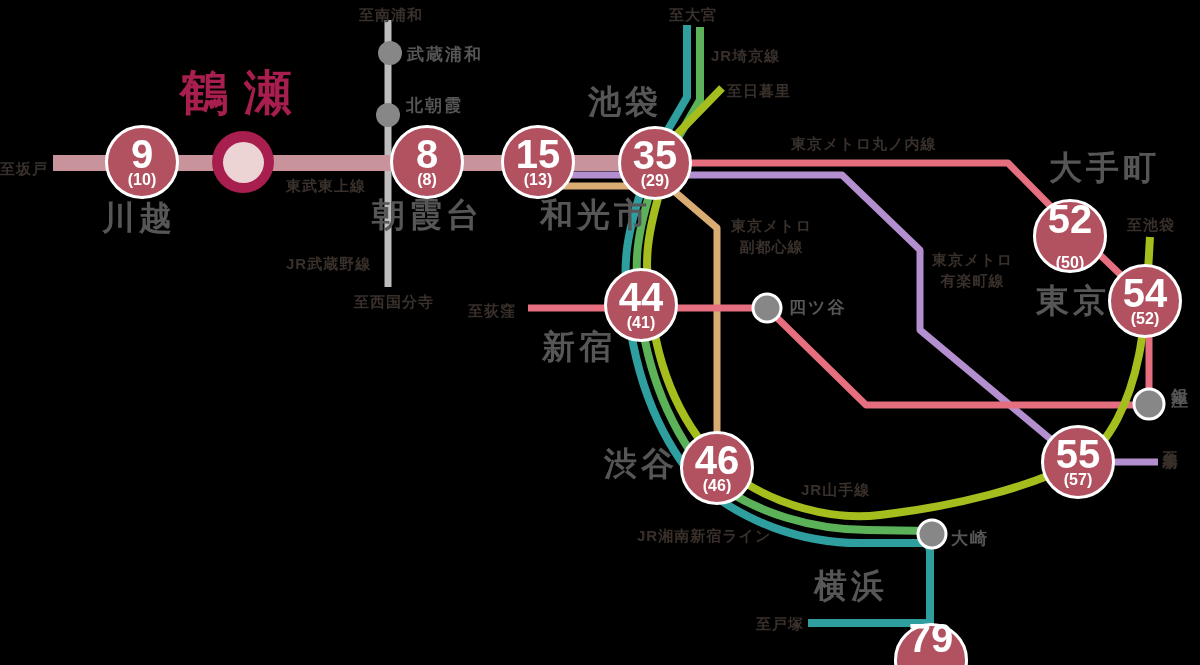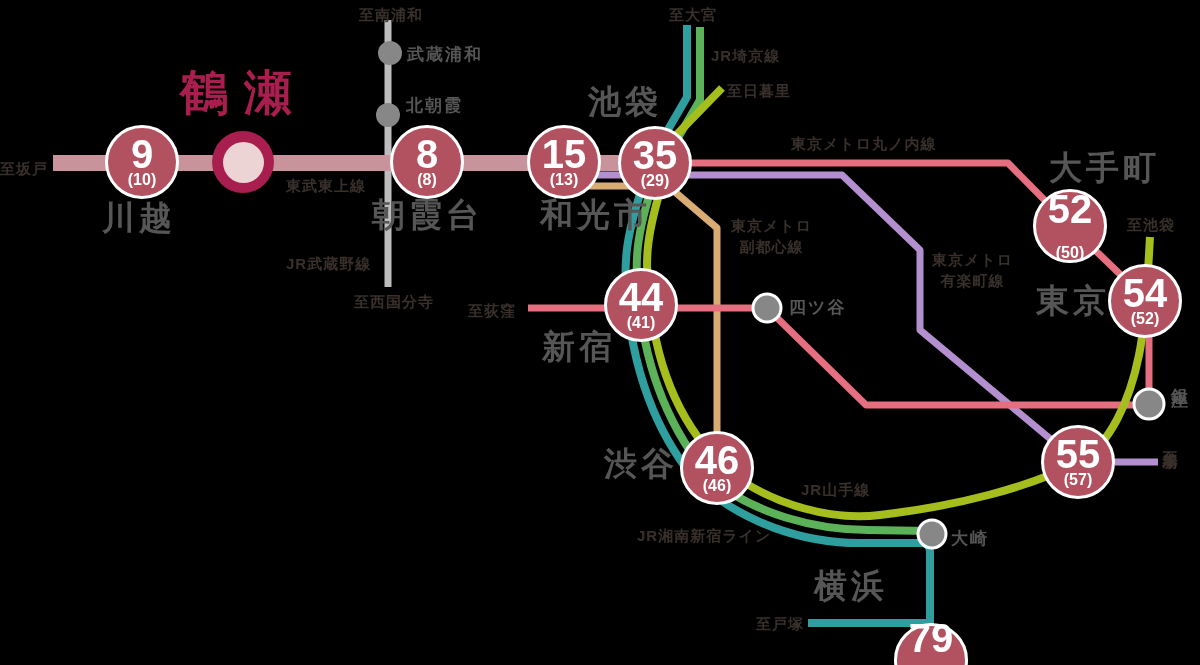--- a/index.html
+++ b/index.html
@@ -62,37 +62,37 @@
   </div>
   <div class="origin-name" id="origin-name" style="left: 180px; top: 68px;">鶴瀬</div>
 <div class="badge" style="left: 142px; top: 162px;">
       <div class="min">9</div>
       <div class="alt">(10)</div>
     </div>
     <div class="badge" style="left: 427px; top: 162px;">
       <div class="min">8</div>
       <div class="alt">(8)</div>
     </div>
-    <div class="badge" style="left: 564px; top: 162px;">
+    <div class="badge" style="left: 538px; top: 162px;">
       <div class="min">15</div>
       <div class="alt">(13)</div>
     </div>
     <div class="badge" style="left: 655px; top: 163px;">
       <div class="min">35</div>
       <div class="alt">(29)</div>
     </div>
     <div class="badge" style="left: 641px; top: 305px;">
       <div class="min">44</div>
       <div class="alt">(41)</div>
     </div>
     <div class="badge" style="left: 717px; top: 468px;">
       <div class="min">46</div>
       <div class="alt">(46)</div>
     </div>
-    <div class="badge" style="left: 1070px; top: 226px; gap: 18px;">
+    <div class="badge" style="left: 1070px; top: 236px; gap: 18px;">
       <div class="min">52</div>
       <div class="alt">(50)</div>
     </div>
     <div class="badge" style="left: 1145px; top: 301px;">
       <div class="min">54</div>
       <div class="alt">(52)</div>
     </div>
     <div class="badge" style="left: 1078px; top: 462px;">
       <div class="min">55</div>
       <div class="alt">(57)</div>

